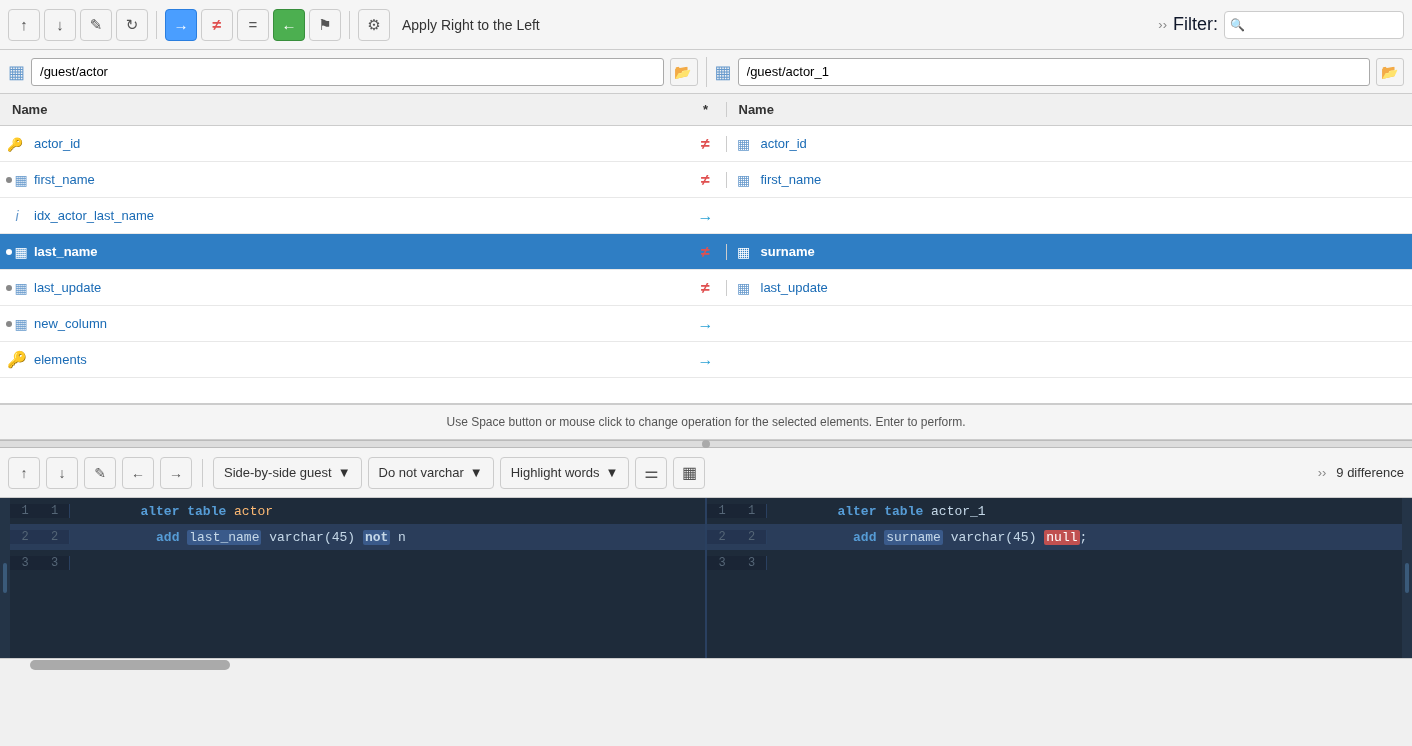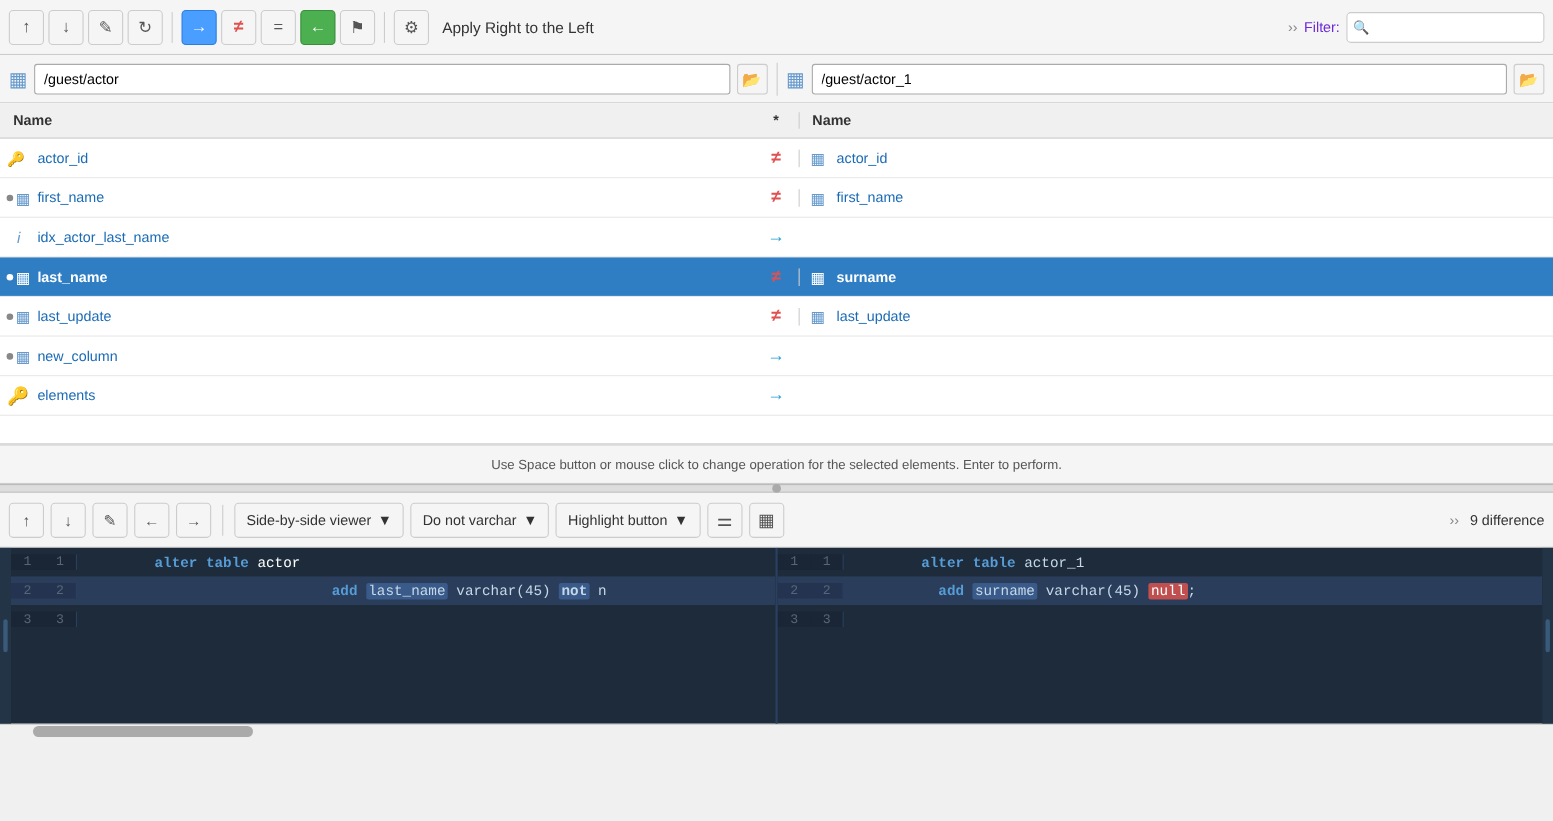--- a/index.html
+++ b/index.html
@@ -17,21 +17,21 @@
       font-size: 15px; color: #555;
     }
     .toolbar-btn.active { background: #4a9eff; color: white; border-color: #2a7edf; }
     .toolbar-btn.green { background: #4caf50; color: white; border-color: #388e3c; }
     .toolbar-divider { width: 1px; height: 28px; background: #ccc; margin: 0 4px; }
     .toolbar-label {
       margin-left: 8px; font-size: 14px; color: #333; font-weight: 500;
     }
     .toolbar-spacer { flex: 1; }
     .filter-area { display: flex; align-items: center; gap: 6px; }
-    .filter-label { color: #6d28d9; font-size: 13px; }
+    .filter-label { color: #0f172a; font-size: 18px; }
     .filter-input {
       width: 180px; height: 28px; border: 1px solid #ccc; border-radius: 4px;
       padding: 0 8px; font-size: 13px; background: white;
     }
 
     
     .path-bar {
       display: flex; align-items: center; height: 44px;
       background: #f5f5f5; border-bottom: 1px solid #ccc;
       padding: 0 8px; gap: 8px;
@@ -282,29 +282,29 @@
 </div>
 
 <div class="bottom-toolbar">
   <button class="bottom-toolbar-btn">↑</button>
   <button class="bottom-toolbar-btn">↓</button>
   <button class="bottom-toolbar-btn">✎</button>
   <button class="bottom-toolbar-btn">←</button>
   <button class="bottom-toolbar-btn">→</button>
   <div class="toolbar-divider"></div>
   <button class="dropdown-btn">
-    <span>Side-by-side viewer</span>
+    <span>Side-by-side guest</span>
     <span>▼</span>
   </button>
   <button class="dropdown-btn">
     <span>Do not varchar</span>
     <span>▼</span>
   </button>
   <button class="dropdown-btn">
-    <span>Highlight button</span>
+    <span>Highlight words</span>
     <span>▼</span>
   </button>
   <button class="bottom-toolbar-btn" style="font-size:16px;">⚌</button>
   <button class="bottom-toolbar-btn" style="font-size:16px;">▦</button>
   <div class="toolbar-spacer"></div>
   <span style="color:#888; font-size:13px;">›› </span>
   <span class="diff-count">9 difference</span>
 </div>
 
 <div style="display:flex; background:#1e2b3a; height:160px; font-family:'Courier New',monospace; font-size:13px; overflow:hidden;">
@@ -312,28 +312,28 @@
   <div style="width:10px;background:#243447;display:flex;align-items:center;justify-content:center;">
     <div style="width:4px;height:30px;background:#3a5a7a;border-radius:2px;"></div>
   </div>
 
   <div style="flex:1;display:flex;flex-direction:column;overflow:hidden;">
 
     <div style="display:flex;height:26px;align-items:center;">
       <div style="width:30px;text-align:center;color:#556677;font-size:12px;background:#1a2535;">1</div>
       <div style="width:30px;text-align:center;color:#556677;font-size:12px;background:#1a2535;border-right:1px solid #2a4060;">1</div>
       <div style="flex:1;padding:0 8px;color:#c5d8e8;white-space:pre;">
-        <span style="color:#569cd6;font-weight:bold;">alter table</span><span style="color:#ffffff;"> actor</span>
+        <span style="color:#569cd6;font-weight:bold;">alter table</span><span style="color:#fdba74;"> actor</span>
       </div>
     </div>
 
     <div style="display:flex;height:26px;align-items:center;background:#2a3d5a;">
       <div style="width:30px;text-align:center;color:#556677;font-size:12px;background:#243450;">2</div>
       <div style="width:30px;text-align:center;color:#556677;font-size:12px;background:#243450;border-right:1px solid #2a4060;">2</div>
-      <div style="flex:1;padding:0 8px;color:#c5d8e8;white-space:pre;text-align:center;">
+      <div style="flex:1;padding:0 8px;color:#c5d8e8;white-space:pre;">
         <span style="color:#c5d8e8;">  </span><span style="color:#569cd6;font-weight:bold;">add</span><span style="color:#c5d8e8;"> </span><span style="background:#3a5a8a;border-radius:2px;padding:0 2px;color:#c5d8e8;">last_name</span><span style="color:#c5d8e8;"> varchar(45) </span><span style="background:#3a5a8a;border-radius:2px;padding:0 2px;color:#c5d8e8;font-weight:bold;">not</span><span style="color:#c5d8e8;"> n</span>
       </div>
     </div>
 
     <div style="display:flex;height:26px;align-items:center;">
       <div style="width:30px;text-align:center;color:#556677;font-size:12px;background:#1a2535;">3</div>
       <div style="width:30px;text-align:center;color:#556677;font-size:12px;background:#1a2535;border-right:1px solid #2a4060;">3</div>
       <div style="flex:1;padding:0 8px;"></div>
     </div>
   </div>

